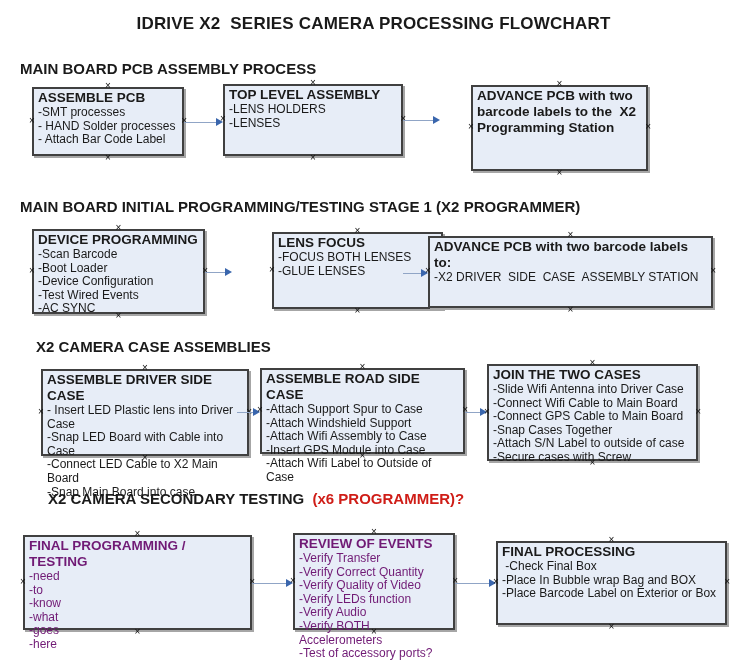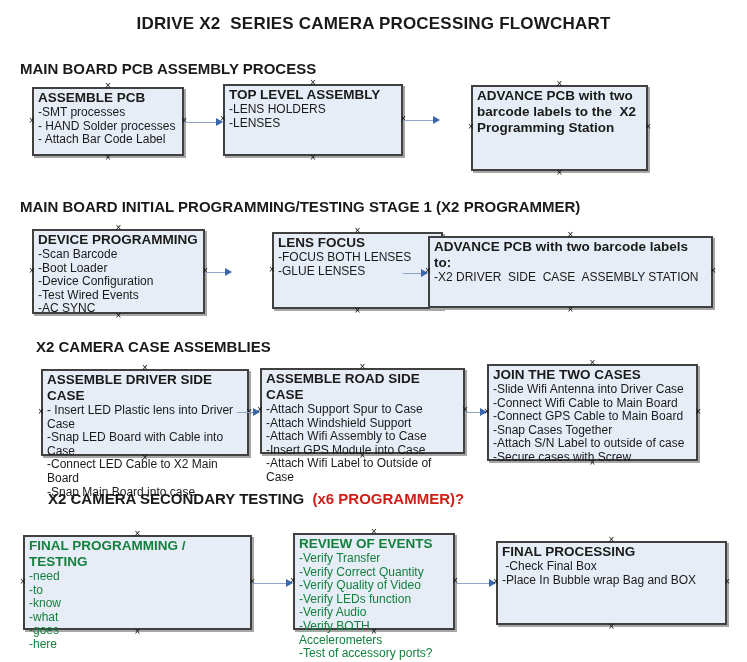--- a/index.html
+++ b/index.html
@@ -30,21 +30,21 @@
   .hl, .hr { position:absolute; top:50%; margin-top:-7px; font-size:10px; color:#111; }
   .hl { left:-5px; }
   .hr { right:-5px; }
   .hl::before, .hr::before { content:"×"; }
   .box-title {
     font-size:13.5px; font-weight:bold; line-height:16px; white-space:pre-wrap;
   }
   .box-item {
     font-size:12px; line-height:13.6px; white-space:pre-wrap;
   }
-  .box.red .box-title, .box.red .box-item { color:#15803d; }
+  .box.red .box-title, .box.red .box-item { color:#701a75; }
   .arrow { position:absolute; height:8px; }
   .aline { position:absolute; left:0; right:5px; top:3.5px; height:1px; background:#90a5c6; }
   .ahead {
     position:absolute; right:0; top:0; width:0; height:0;
     border-left:7px solid #3a66ad; border-top:4px solid transparent; border-bottom:4px solid transparent;
   }
 </style>
 </head>
 <body>
 
@@ -206,15 +206,16 @@
       <span class="aline"></span>
       <span class="ahead"></span>
     </div>
 
   <div class="box" style="left:496px; top:541px; width:231px; height:84px;">
     <span class="hl"></span>
       <span class="hr"></span>
     <div class="box-title">FINAL PROCESSING</div>
     <div class="box-item"> -Check Final Box</div>
     <div class="box-item">-Place In Bubble wrap Bag and BOX</div>
+    <div class="box-item">-Place Barcode Label on Exterior or Box</div>
   </div>
 
 </div>
 
 </body></html>

